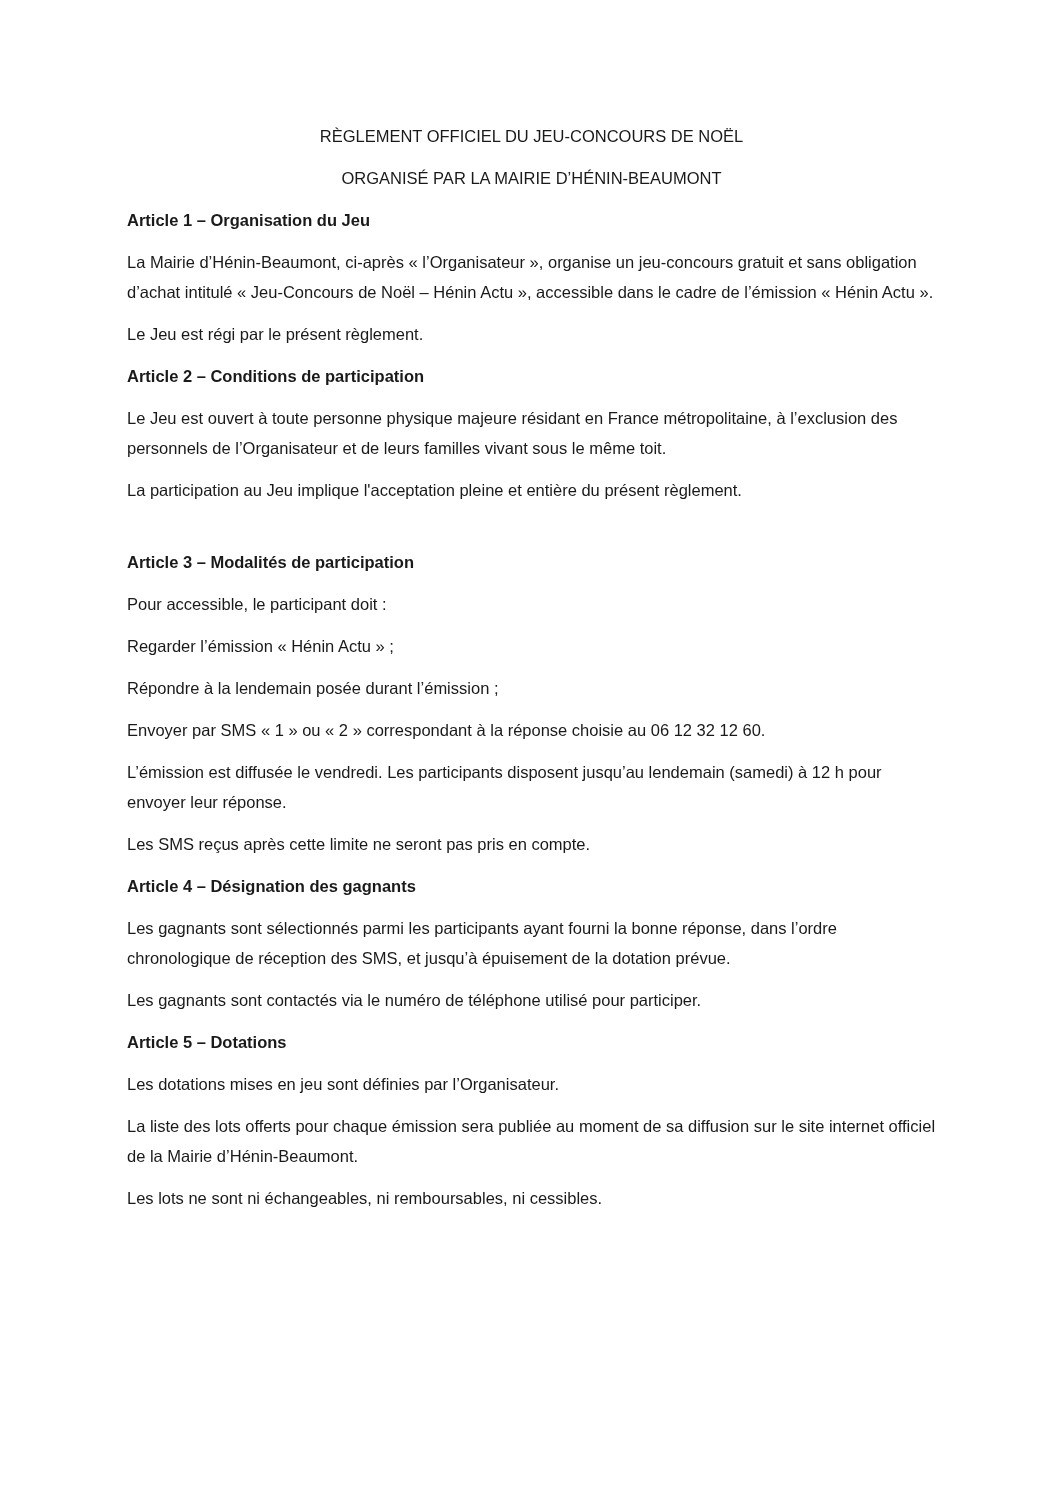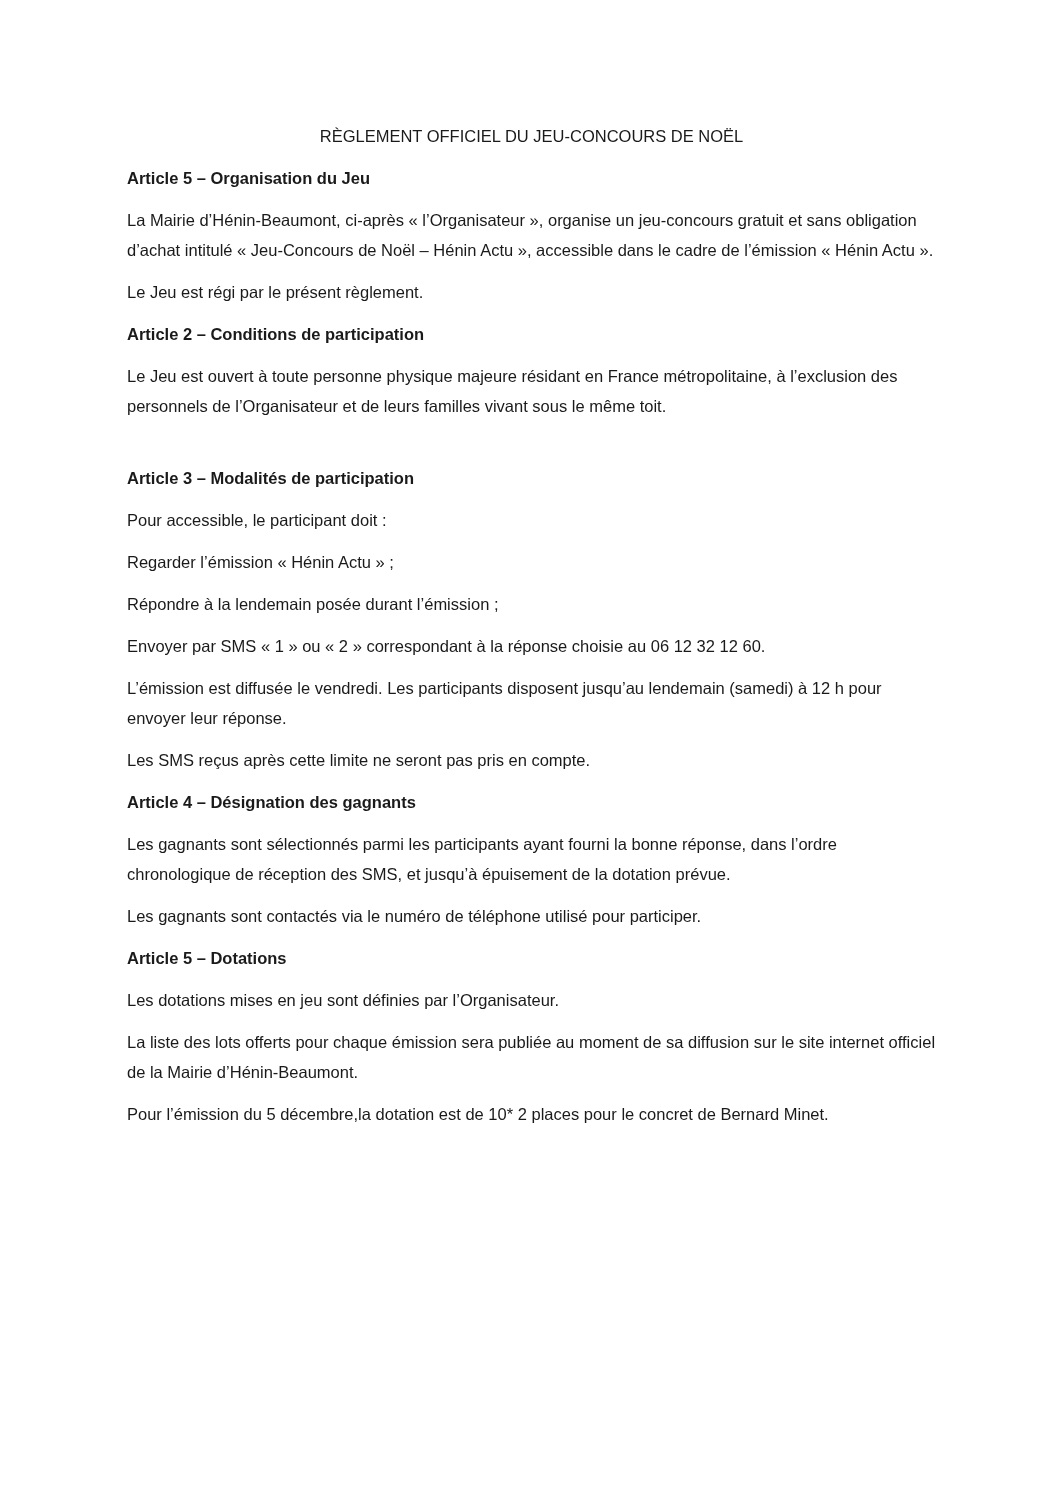--- a/index.html
+++ b/index.html
@@ -43,40 +43,42 @@
   .tight-bottom {
     margin-bottom: 0 !important;
   }
 </style>
 </head>
 <body>
 
 <div class="page">
 
   <p class="doc-title">RÈGLEMENT OFFICIEL DU JEU-CONCOURS DE NOËL</p>
+  <p class="doc-title">ORGANISÉ PAR LA MAIRIE D’HÉNIN-BEAUMONT</p>
 
-  <p class="heading">Article 5 – Organisation du Jeu</p>
+  <p class="heading">Article 1 – Organisation du Jeu</p>
   <p>La Mairie d’Hénin-Beaumont, ci-après « l’Organisateur », organise un jeu-concours gratuit et sans obligation d’achat intitulé « Jeu-Concours de Noël – Hénin Actu », accessible dans le cadre de l’émission « Hénin Actu ».</p>
   <p>Le Jeu est régi par le présent règlement.</p>
 
   <p class="heading">Article 2 – Conditions de participation</p>
   <p>Le Jeu est ouvert à toute personne physique majeure résidant en France métropolitaine, à l’exclusion des personnels de l’Organisateur et de leurs familles vivant sous le même toit.</p>
+  <p>La participation au Jeu implique l'acceptation pleine et entière du présent règlement.</p>
 
   <div class="spacer"></div>
 
   <p class="heading">Article 3 – Modalités de participation</p>
   <p>Pour accessible, le participant doit :</p>
   <p>Regarder l’émission « Hénin Actu » ;</p>
   <p>Répondre à la lendemain posée durant l’émission ;</p>
   <p>Envoyer par SMS « 1 » ou « 2 » correspondant à la réponse choisie au 06 12 32 12 60.</p>
   <p class="bold-par">L’émission est diffusée le vendredi. Les participants disposent jusqu’au lendemain (samedi) à 12 h pour envoyer leur réponse.</p>
   <p>Les SMS reçus après cette limite ne seront pas pris en compte.</p>
 
   <p class="heading">Article 4 – Désignation des gagnants</p>
   <p>Les gagnants sont sélectionnés parmi les participants ayant fourni la bonne réponse, dans l’ordre chronologique de réception des SMS, et jusqu’à épuisement de la dotation prévue.</p>
   <p>Les gagnants sont contactés via le numéro de téléphone utilisé pour participer.</p>
 
   <p class="heading pre-article-5">Article 5 – Dotations</p>
   <p>Les dotations mises en jeu sont définies par l’Organisateur.</p>
   <p>La liste des lots offerts pour chaque émission sera publiée au moment de sa diffusion sur le site internet officiel de la Mairie d’Hénin-Beaumont.</p>
-  <p>Pour l’émission du 5 décembre,la dotation est de 10* 2 places pour le concret de Bernard Minet.</p>
+  <p class="tight-bottom">Les lots ne sont ni échangeables, ni remboursables, ni cessibles.</p>
 
 </div>
 
 </body></html>

